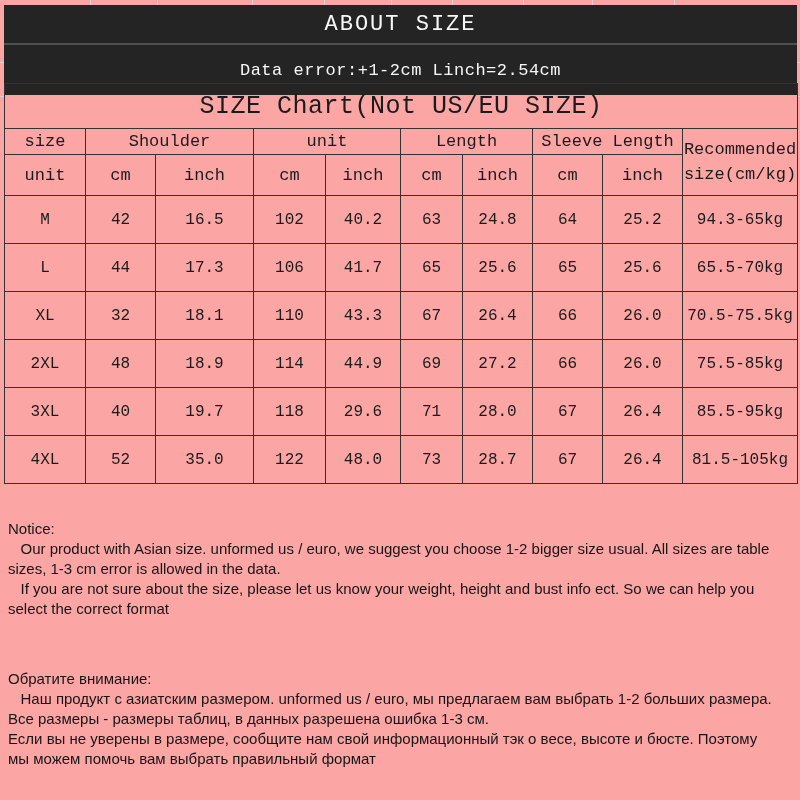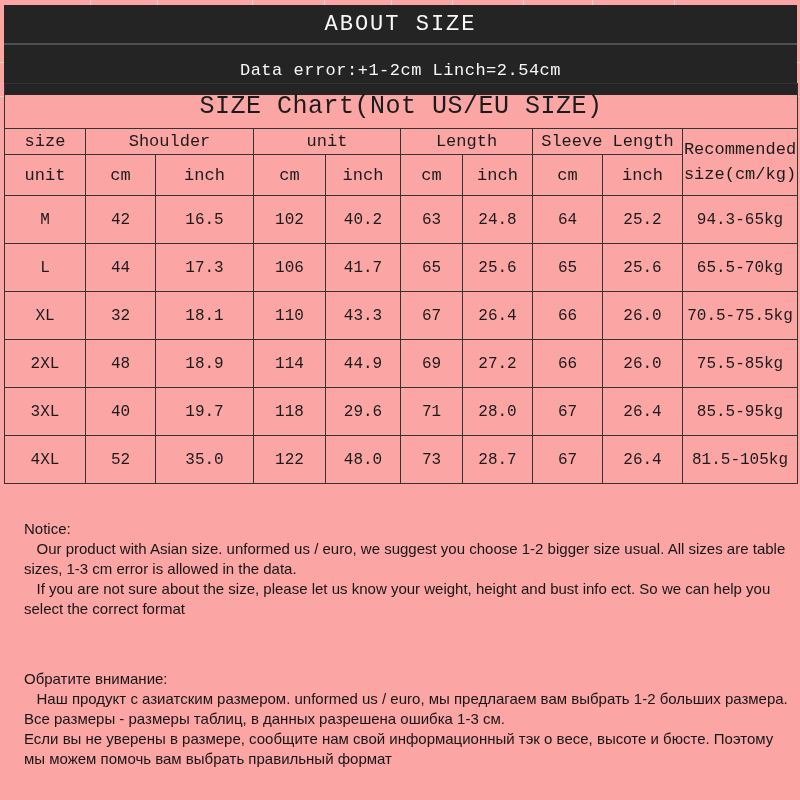--- a/index.html
+++ b/index.html
@@ -39,21 +39,21 @@
   th.rec-header{font-size:14px;line-height:25px;padding:0 2px;}
   tbody tr td{height:47px;font-size:16px;}
 
   
   .notices{
     position:absolute;left:8px;top:479px;width:786px;
     font-family:"Liberation Sans","DejaVu Sans",sans-serif;
     font-size:15px;line-height:20px;color:#161616;
     white-space:pre;
   }
-  .notice-block{margin:0 0 10px 16px;}
+  .notice-block{margin:0 0 10px 0;}
 </style>
 </head>
 <body>
 
 <div class="page">
 
   <div class="tick v" style="left:90px"></div>
   <div class="tick v" style="left:157px"></div>
   <div class="tick v" style="left:252px"></div>
   <div class="tick v" style="left:324px"></div>

